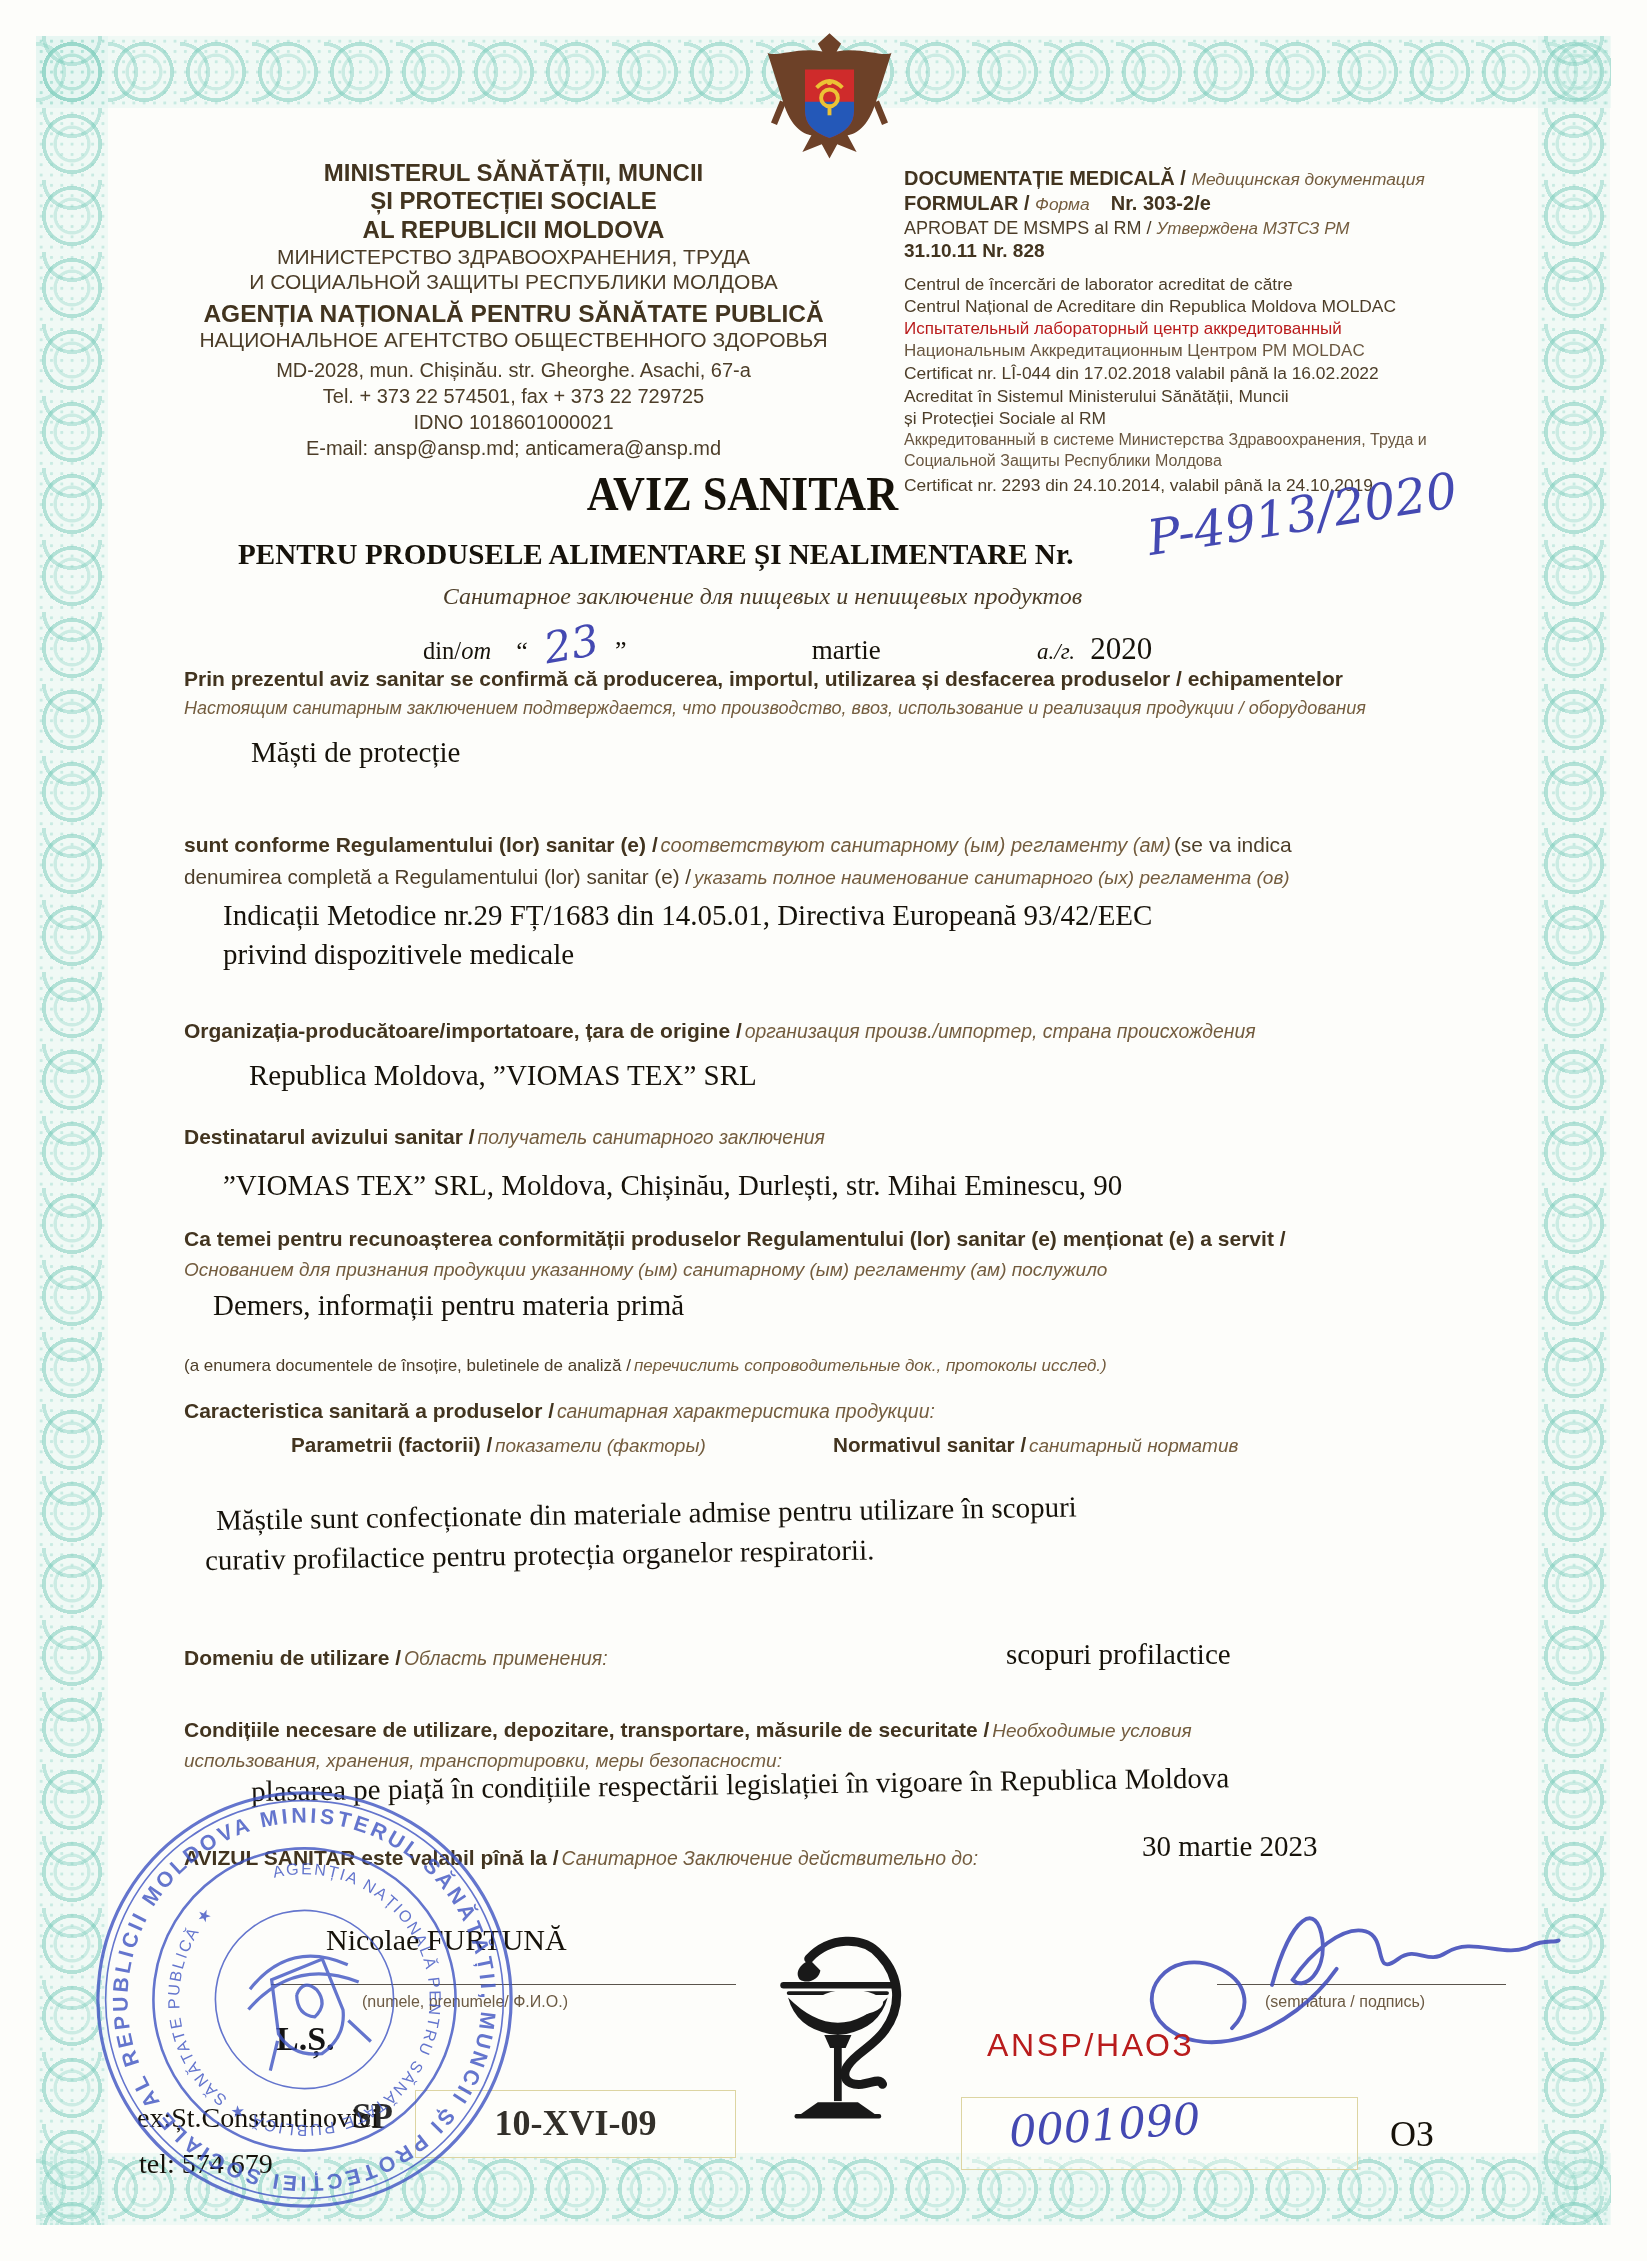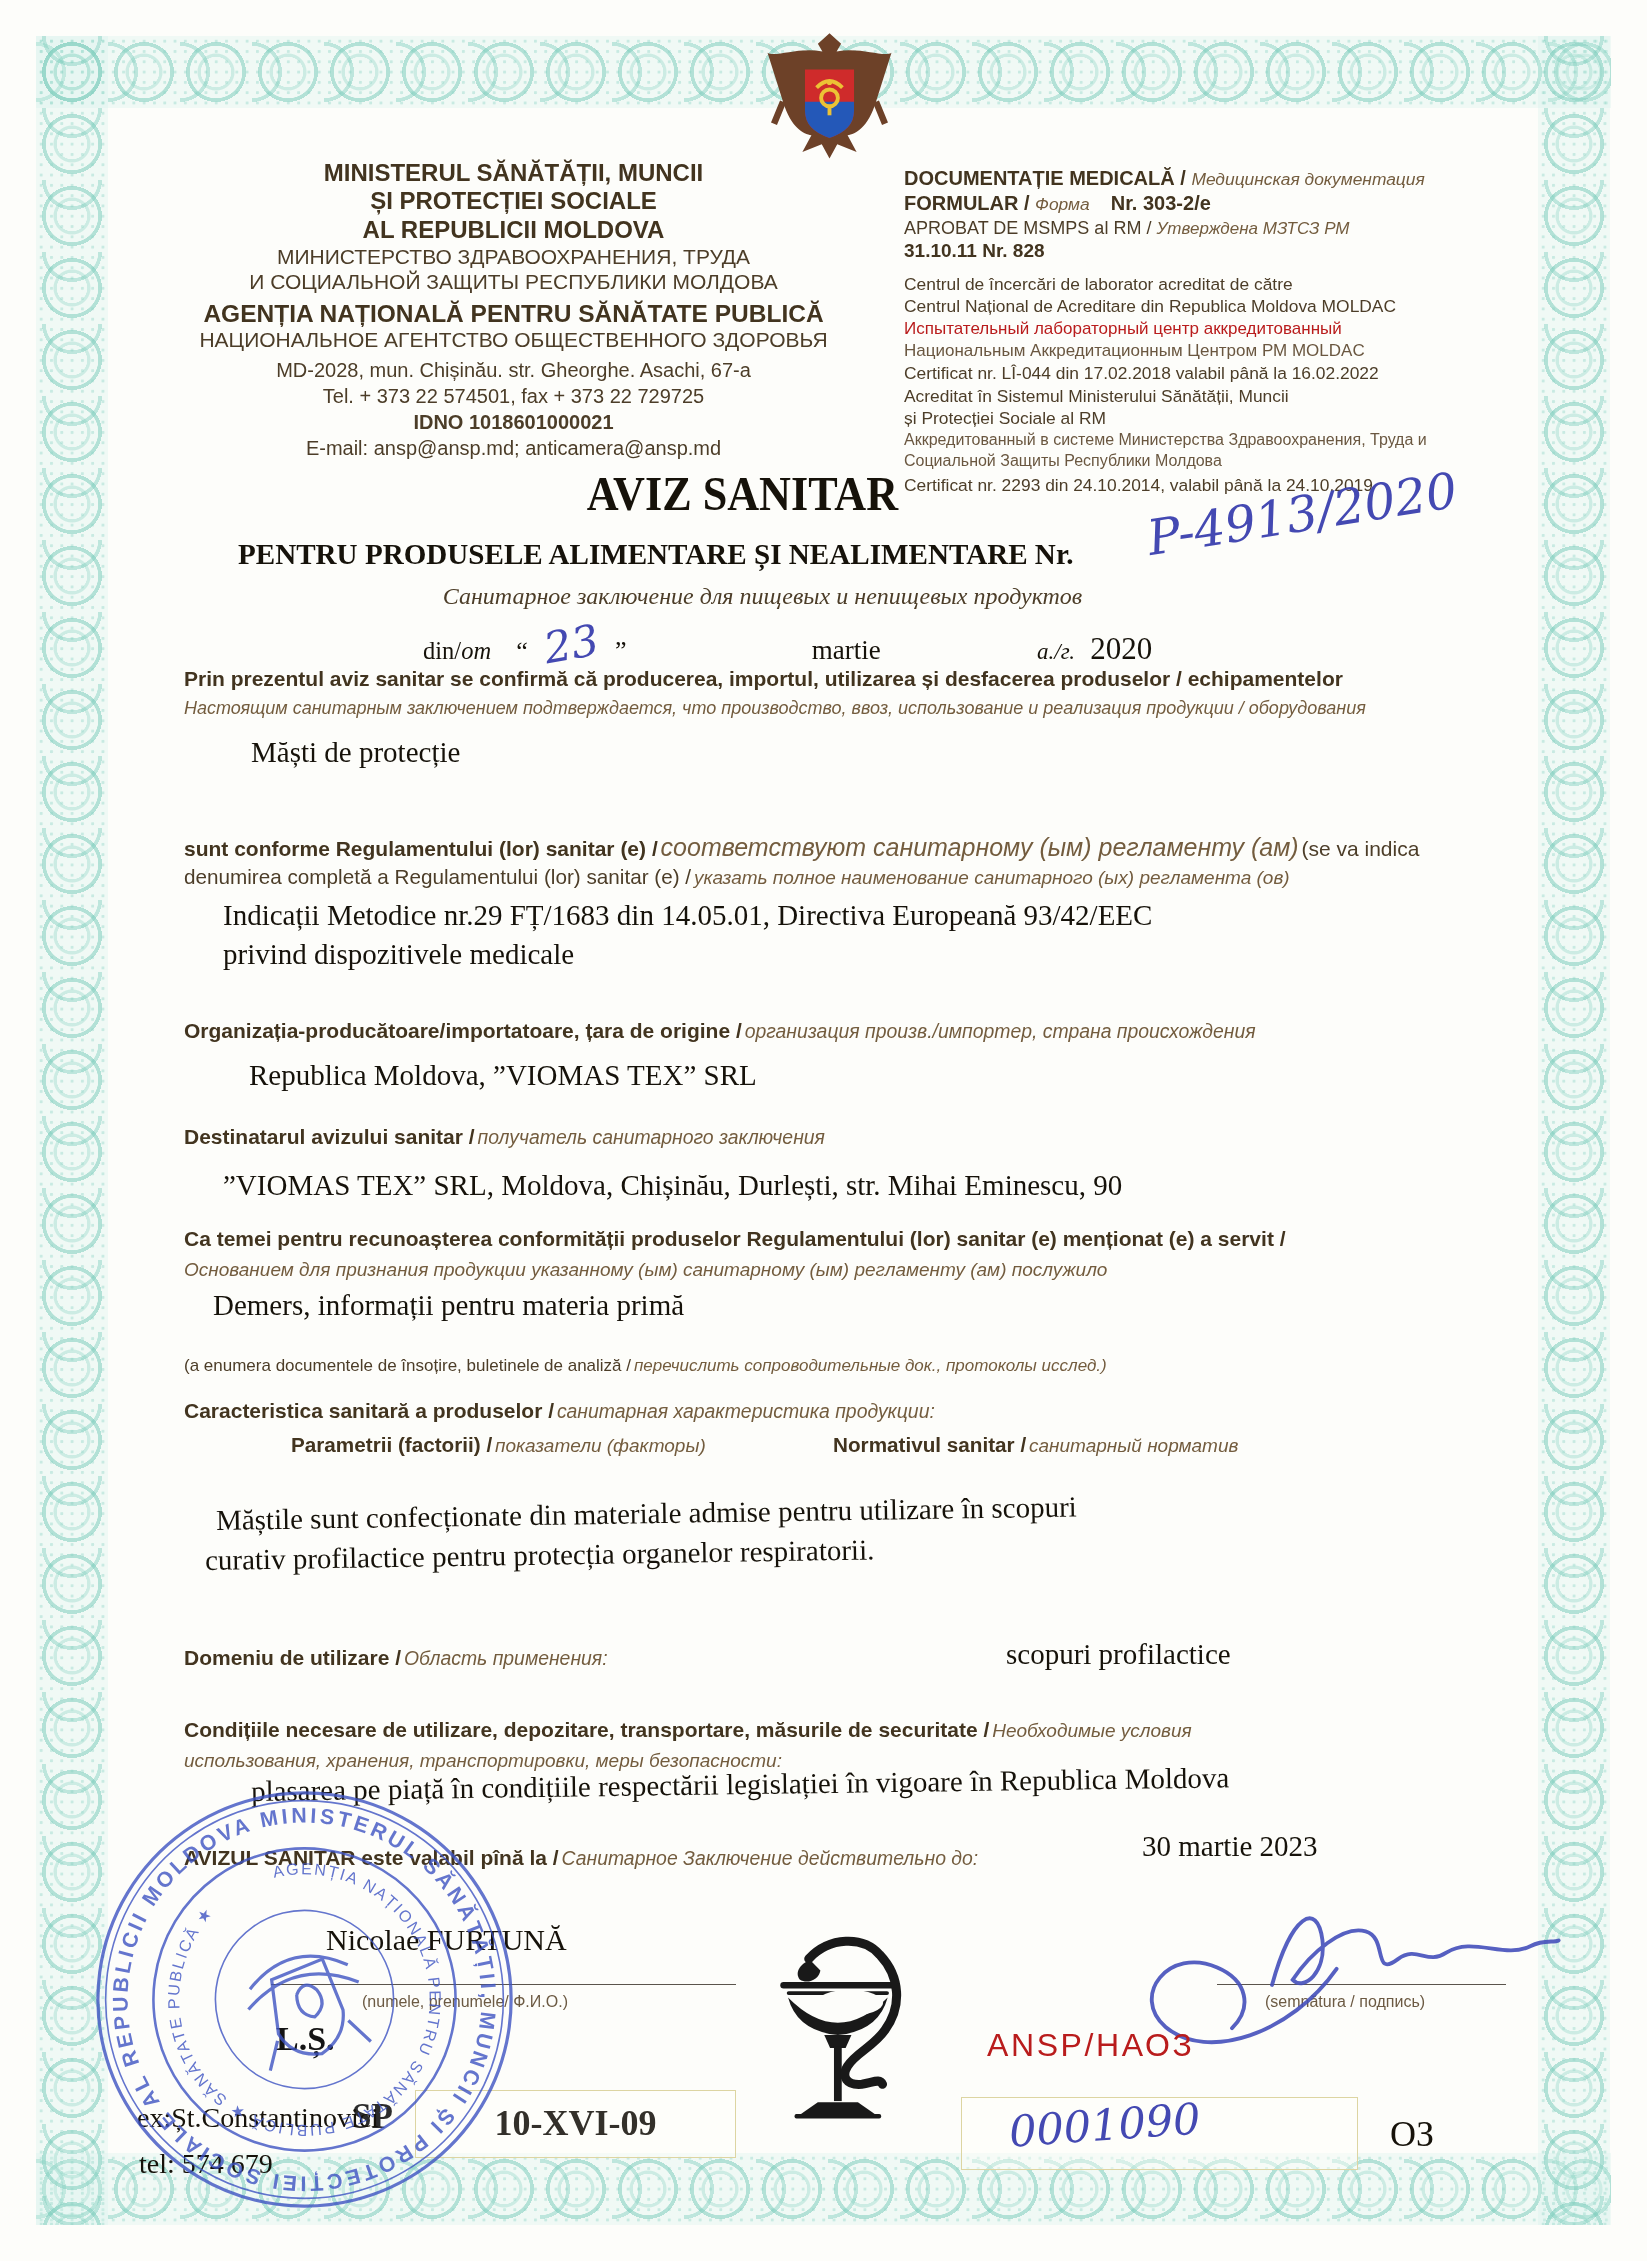--- a/index.html
+++ b/index.html
@@ -57,21 +57,21 @@
 
   <div class="abs ctr sb" style="left:194px;top:159px;width:639px;font-size:24px;">MINISTERUL SĂNĂTĂȚII, MUNCII</div>
   <div class="abs ctr sb" style="left:194px;top:187px;width:639px;font-size:24px;">ȘI PROTECȚIEI SOCIALE</div>
   <div class="abs ctr sb" style="left:194px;top:216px;width:639px;font-size:24px;">AL REPUBLICII MOLDOVA</div>
   <div class="abs ctr sr" style="left:194px;top:245px;width:639px;font-size:21px;">МИНИСТЕРСТВО ЗДРАВООХРАНЕНИЯ, ТРУДА</div>
   <div class="abs ctr sr" style="left:194px;top:270px;width:639px;font-size:21px;">И СОЦИАЛЬНОЙ ЗАЩИТЫ РЕСПУБЛИКИ  МОЛДОВА</div>
   <div class="abs ctr sb" style="left:181px;top:300px;width:665px;font-size:24.5px;">AGENȚIA NAȚIONALĂ PENTRU SĂNĂTATE PUBLICĂ</div>
   <div class="abs ctr sr" style="left:181px;top:328px;width:665px;font-size:21px;">НАЦИОНАЛЬНОЕ АГЕНТСТВО ОБЩЕСТВЕННОГО ЗДОРОВЬЯ</div>
   <div class="abs ctr sr" style="left:194px;top:359px;width:639px;font-size:20px;">MD-2028,  mun. Chișinău. str. Gheorghe. Asachi, 67-a</div>
   <div class="abs ctr sr" style="left:194px;top:385px;width:639px;font-size:20px;">Tel. + 373 22  574501, fax + 373 22 729725</div>
-  <div class="abs ctr sr" style="left:194px;top:411px;width:639px;font-size:20px;font-weight:bold;">IDNO 1018601000021</div>
+  <div class="abs ctr sr" style="left:194px;top:411px;width:639px;font-size:20px;">IDNO 1018601000021</div>
   <div class="abs ctr sr" style="left:194px;top:437px;width:639px;font-size:20px;">E-mail: ansp@ansp.md; anticamera@ansp.md</div>
 
   <div class="abs" style="left:904px;top:167px;font-size:20px;">
     <span class="sb">DOCUMENTAȚIE MEDICALĂ /</span>
     <span class="ri" style="font-size:17.4px;">Медицинская документация</span>
   </div>
   <div class="abs" style="left:904px;top:192px;font-size:20px;">
     <span class="sb">FORMULAR /</span>
     <span class="ri" style="font-size:17.4px;">Форма</span>
     <span class="sb" style="margin-left:15.5px;">Nr. 303-2/e</span>
@@ -106,21 +106,21 @@
     <span class="tt" style="margin-left:149px;font-size:23px;font-style:italic;">a./г.</span>
     <span class="tt" style="margin-left:7.8px;font-size:31px;">2020</span>
   </div>
 
   <div class="abs sb" style="left:184px;top:667px;font-size:21px;">Prin prezentul aviz sanitar se confirmă că producerea, importul, utilizarea și desfacerea produselor / echipamentelor</div>
   <div class="abs ri" style="left:184px;top:698px;font-size:18px;">Настоящим санитарным заключением подтверждается, что производство, ввоз, использование и реализация продукции / оборудования</div>
   <div class="abs tt" style="left:251px;top:736px;font-size:29px;">Măști de protecție</div>
 
   <div class="abs" style="left:184px;top:833px;">
     <span class="sb" style="font-size:21px;">sunt conforme  Regulamentului (lor) sanitar (e) /</span>
-    <span class="ri" style="font-size:25px;">соответствуют санитарному (ым)  регламенту (ам)</span>
+    <span class="ri" style="font-size:20px;">соответствуют санитарному (ым)  регламенту (ам)</span>
     <span class="sr" style="font-size:21px;">(se va indica</span>
   </div>
   <div class="abs" style="left:184px;top:865px;">
     <span class="sr" style="font-size:20.7px;">denumirea completă a Regulamentului (lor) sanitar (e) /</span>
     <span class="ri" style="font-size:19px;">указать полное наименование санитарного (ых) регламента (ов)</span>
   </div>
   <div class="abs tt" style="left:223px;top:899px;font-size:29px;">Indicații Metodice nr.29 FȚ/1683 din 14.05.01, Directiva Europeană 93/42/EEC</div>
   <div class="abs tt" style="left:223px;top:938px;font-size:29px;">privind dispozitivele medicale</div>
 
   <div class="abs" style="left:184px;top:1019px;">

